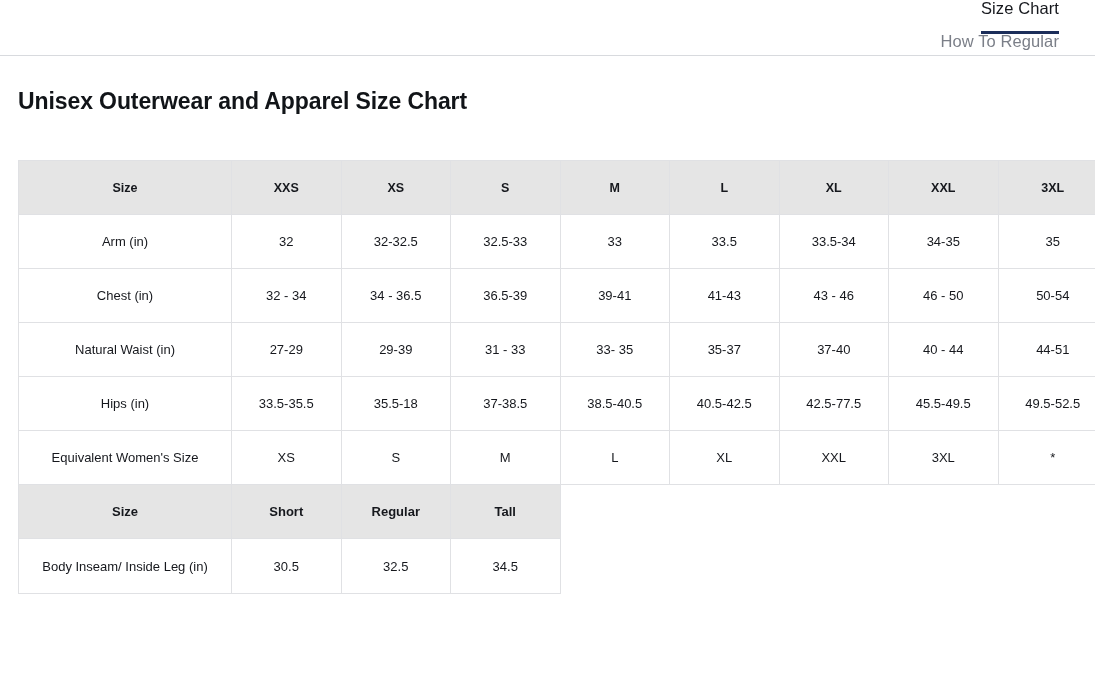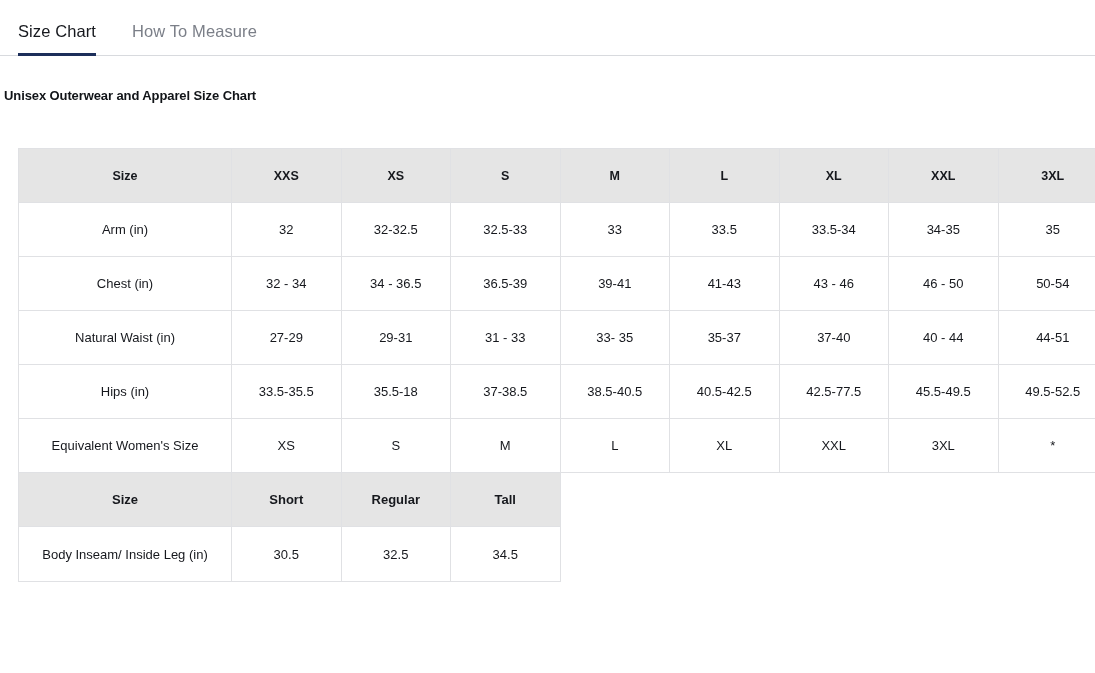--- a/index.html
+++ b/index.html
@@ -23,43 +23,44 @@
   }
 
   
   .tabs {
     display: flex;
     align-items: flex-end;
     gap: 0;
     padding-left: 18px;
     height: 56px;
     border-bottom: 1px solid #d8dade;
+    flex-direction: column;
   }
   .tab {
     font-size: 16.5px;
     line-height: 1;
     padding: 0 0 14px 0;
     margin-right: 36px;
     color: #7b7f88;
     cursor: pointer;
     letter-spacing: 0.1px;
     border-bottom: 3px solid transparent;
     margin-bottom: -1px;
   }
   .tab.active {
     color: #16181d;
     border-bottom: 3px solid #1c2e5a;
   }
 
   
   .heading {
-    font-size: 13px;
+    font-size: 23px;
     font-weight: bold;
     color: #111418;
-    padding: 32px 0 0 4px;
+    padding: 32px 0 0 18px;
     letter-spacing: -0.1px;
   }
 
   
   .table-wrap {
     margin-top: 30px;
     padding: 15px 12px 0 18px;
   }
   table {
     border-collapse: collapse;
@@ -109,21 +110,21 @@
     padding: 22px 0 0 36px;
   }
 </style>
 </head>
 <body>
 
 <div class="page">
 
   <div class="tabs">
     <div class="tab active">Size Chart</div>
-    <div class="tab">How To Measure</div>
+    <div class="tab">How To Regular</div>
   </div>
 
   <div class="heading">Unisex Outerwear and Apparel Size Chart</div>
 
   <div class="table-wrap">
     <table>
       <colgroup>
         <col class="c0">
           <col class="cx">
           <col class="cx">
@@ -166,21 +167,21 @@
           <td>36.5-39</td>
           <td>39-41</td>
           <td>41-43</td>
           <td>43 - 46</td>
           <td>46 - 50</td>
           <td>50-54</td>
         </tr>
         <tr>
           <td>Natural Waist (in)</td>
           <td>27-29</td>
-          <td>29-31</td>
+          <td>29-39</td>
           <td>31 - 33</td>
           <td>33- 35</td>
           <td>35-37</td>
           <td>37-40</td>
           <td>40 - 44</td>
           <td>44-51</td>
         </tr>
         <tr>
           <td>Hips (in)</td>
           <td>33.5-35.5</td>

